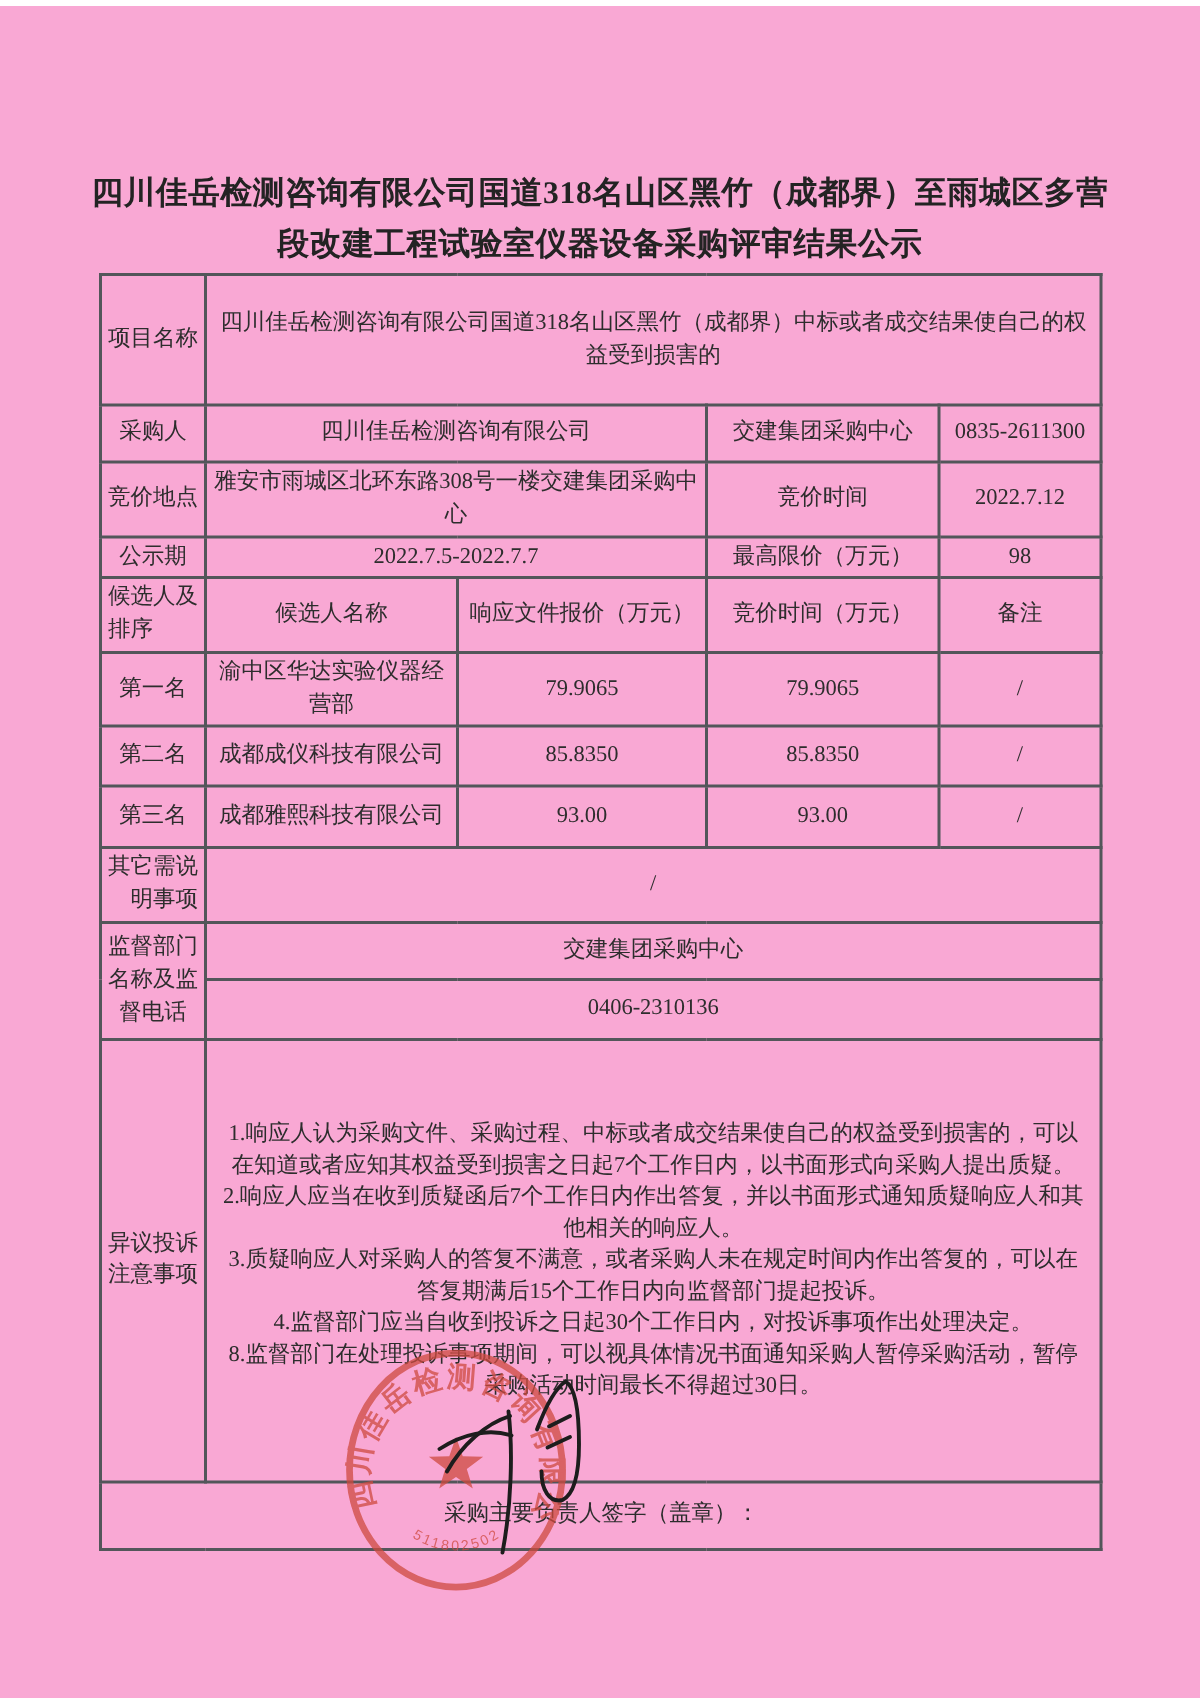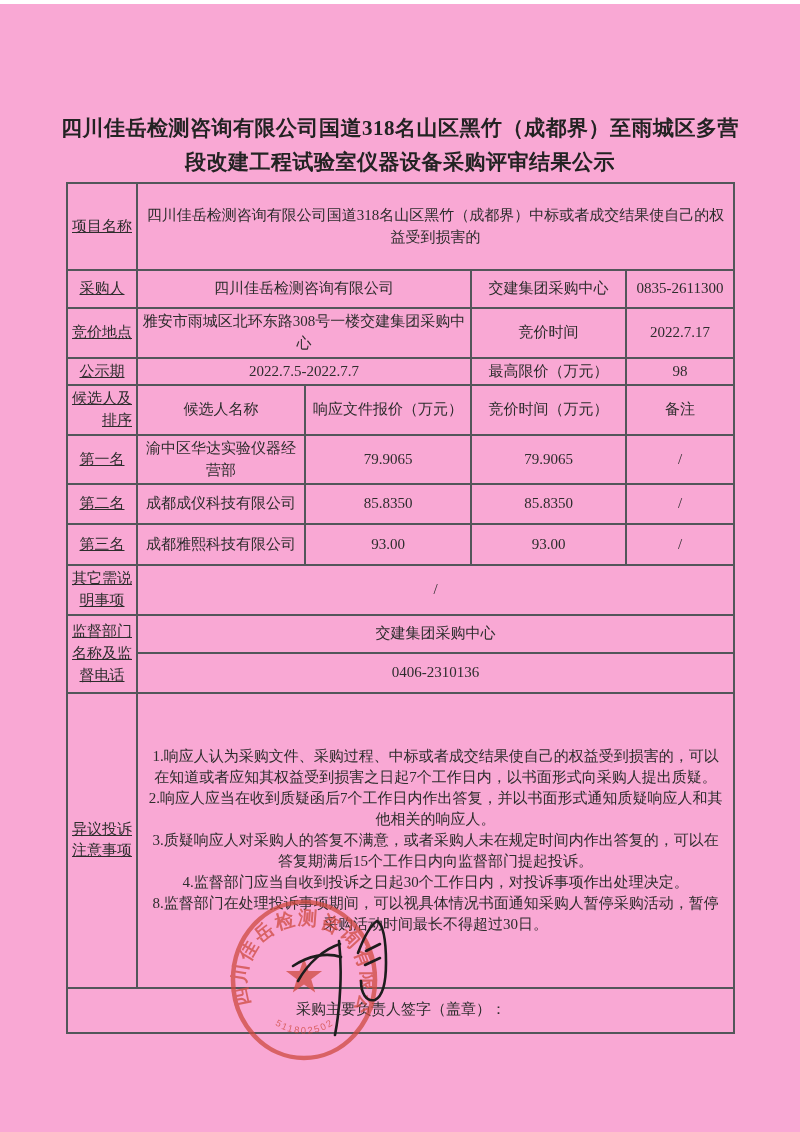--- a/index.html
+++ b/index.html
@@ -32,21 +32,21 @@
     color:#2d2d2d;
   }
   table.main td{
     border:2px solid #53565a;
     text-align:center;
     vertical-align:middle;
     padding:2px 4px;
     line-height:1.45;
     word-break:break-all;
   }
-  td.lbl{padding:2px 3px;text-decoration:underline;}
+  td.lbl{padding:2px 3px;}
   .law-cell{padding:4px 8px !important;text-align:left;}
   .law-line{margin:0;line-height:21px;font-size:15px;}
   .sig-cell{text-align:right;padding-left:5px !important;font-size:15px;}
 
   .seal{position:absolute;left:228px;top:893px;width:152px;height:167px;opacity:0.74;}
   .signature{position:absolute;left:278px;top:903px;width:145px;height:138px;}
 </style>
 </head>
 <body>
 
@@ -70,30 +70,30 @@
     <tr style="height:38px">
       <td class="lbl">采购人</td>
       <td colspan="2">四川佳岳检测咨询有限公司</td>
       <td>交建集团采购中心</td>
       <td>0835-2611300</td>
     </tr>
     <tr style="height:43px">
       <td class="lbl">竞价地点</td>
       <td colspan="2">雅安市雨城区北环东路308号一楼交建集团采购中心</td>
       <td>竞价时间</td>
-      <td>2022.7.17</td>
+      <td>2022.7.12</td>
     </tr>
     <tr style="height:27px">
       <td class="lbl">公示期</td>
       <td colspan="2">2022.7.5-2022.7.7</td>
       <td>最高限价（万元）</td>
       <td>98</td>
     </tr>
     <tr style="height:37px">
-      <td class="lbl" style="text-align:right">候选人及排序</td>
+      <td class="lbl" style="text-align:left">候选人及排序</td>
       <td>候选人名称</td>
       <td>响应文件报价（万元）</td>
       <td>竞价时间（万元）</td>
       <td>备注</td>
     </tr>
     <tr style="height:40px">
       <td class="lbl">第一名</td>
       <td>渝中区华达实验仪器经营部</td>
       <td>79.9065</td>
       <td>79.9065</td>
@@ -107,21 +107,21 @@
       <td>/</td>
     </tr>
     <tr style="height:41px">
       <td class="lbl">第三名</td>
       <td>成都雅熙科技有限公司</td>
       <td>93.00</td>
       <td>93.00</td>
       <td>/</td>
     </tr>
     <tr style="height:41px">
-      <td class="lbl" style="text-align:center">其它需说明事项</td>
+      <td class="lbl" style="text-align:right">其它需说明事项</td>
       <td colspan="4">/</td>
     </tr>
     <tr style="height:38px">
       <td class="lbl" rowspan="2">监督部门名称及监督电话</td>
       <td colspan="4">交建集团采购中心</td>
     </tr>
     <tr style="height:40px">
       <td colspan="4">0406-2310136</td>
     </tr>
     <tr style="height:295px">

